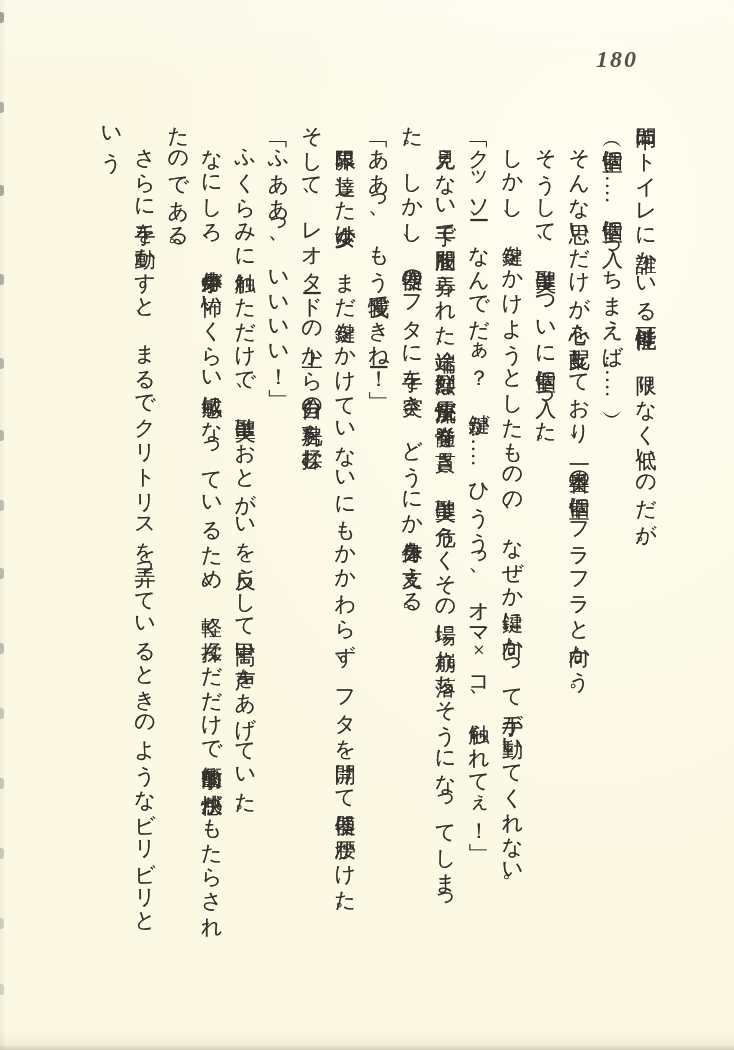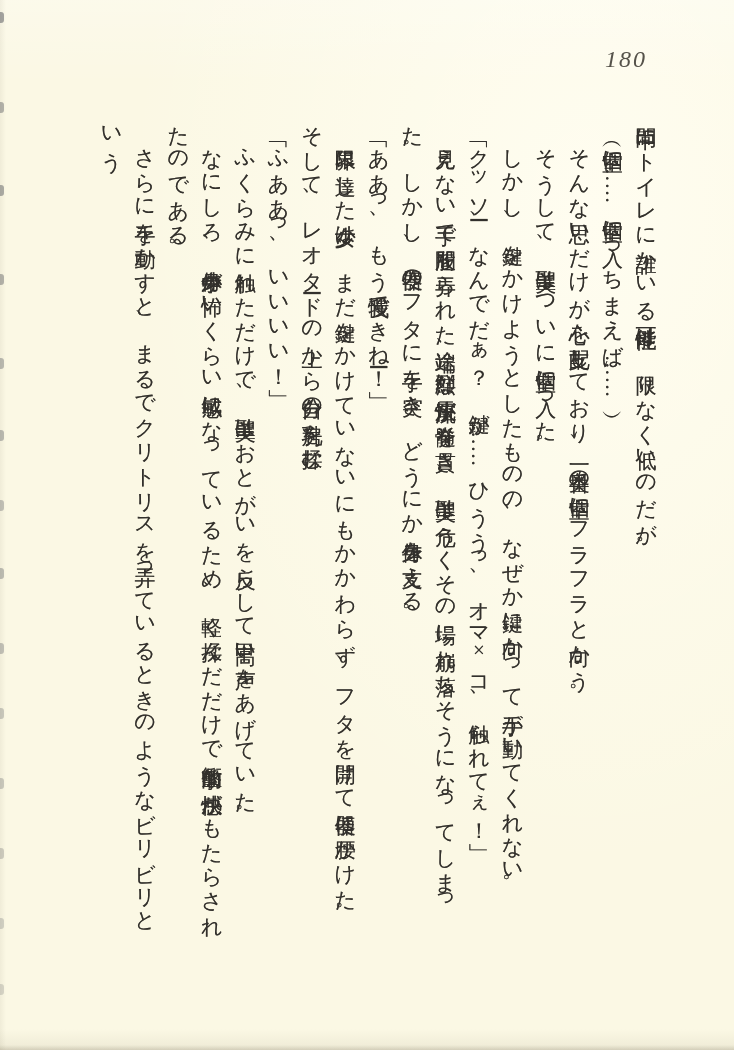--- a/index.html
+++ b/index.html
@@ -21,21 +21,21 @@
   }
   
   .page-number{
     position:absolute;
     top:46px;left:596px;
     width:60px;
     font-style:italic;
     font-size:24px;
     letter-spacing:2px;
     color:#55524a;
-    text-align:center;
+    font-weight:bold;
   }
   
   .text-block{
     position:absolute;
     top:112px;
     right:72px;
     width:578px;
     height:825px;
     writing-mode:vertical-rl;
     text-orientation:mixed;

